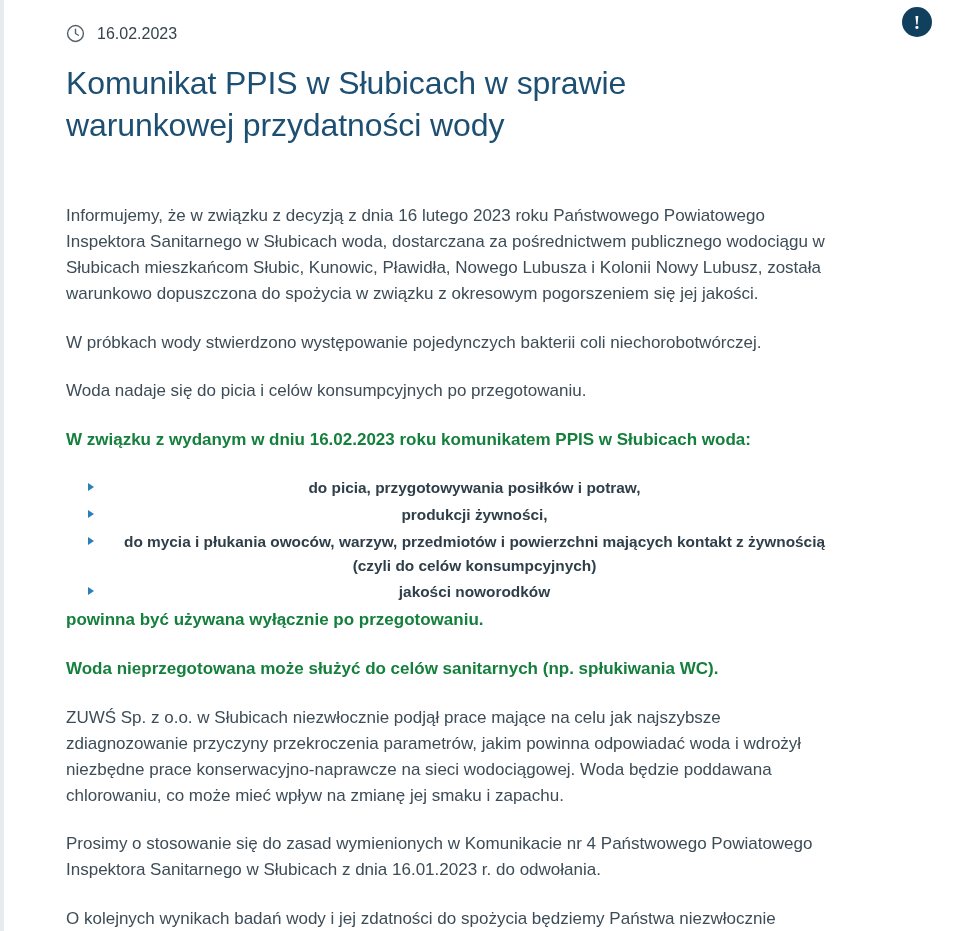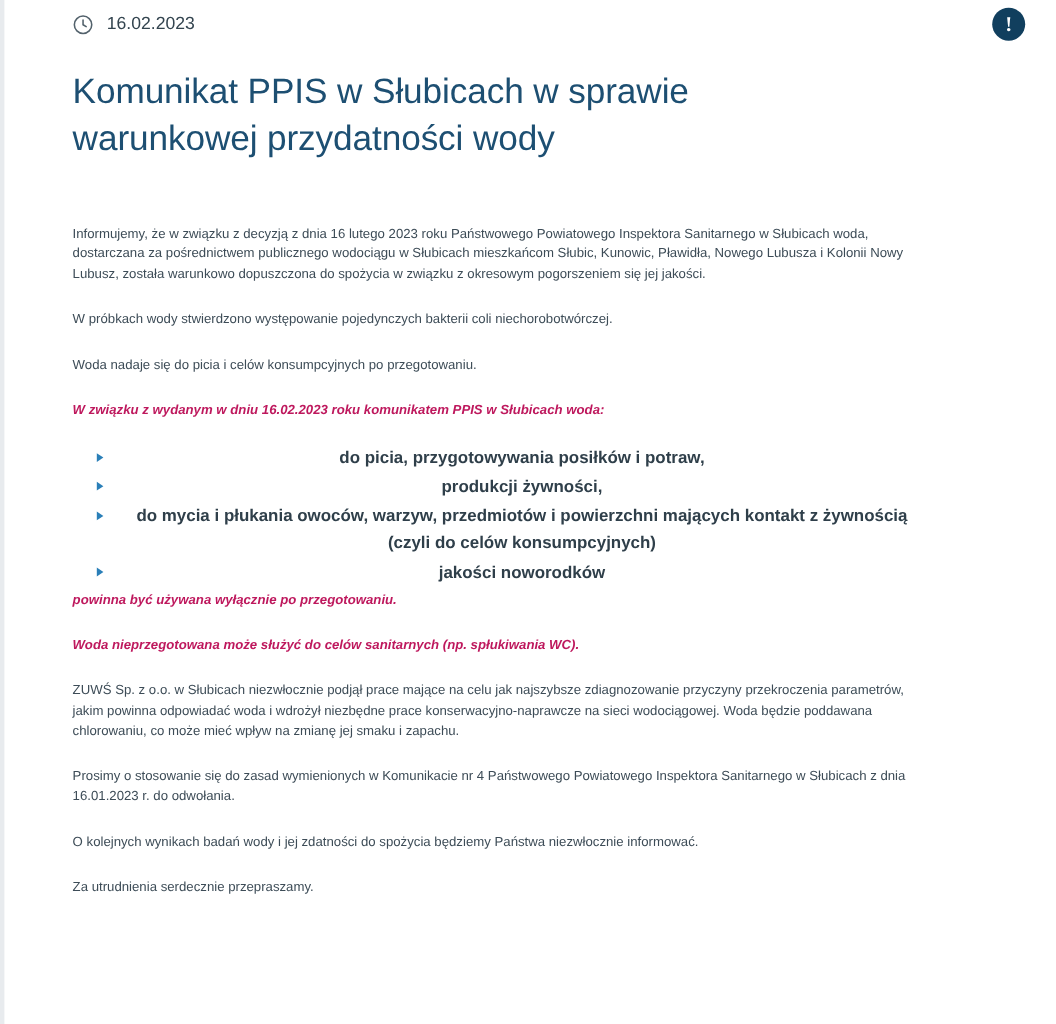--- a/index.html
+++ b/index.html
@@ -24,21 +24,21 @@
     background: #e8ebee;
   }
   .page {
     position: relative;
     padding: 0 40px 0 66px;
     box-sizing: border-box;
     width: 960px;
   }
   .meta-row {
     display: flex;
-    align-items: flex-start;
+    align-items: flex-end;
     padding-top: 13px;
     height: 30px;
   }
   .clock-icon {
     width: 19px;
     height: 19px;
     flex: 0 0 19px;
     margin-right: 12px;
     display: block;
   }
@@ -67,28 +67,27 @@
     color: #1d4f72;
     letter-spacing: -0.1px;
     max-width: 640px;
   }
   .body-copy {
     margin-top: 57px;
     max-width: 772px;
   }
   .body-copy p {
     margin: 0 0 23px 0;
-    font-size: 12px;
+    font-size: 17px;
     line-height: 1.52;
     color: #3d4c57;
   }
   .body-copy p.strong {
     font-weight: bold;
-    color: #be185d;
-    font-style: italic;
+    color: #15803d;
   }
   ul.bullets {
     list-style: none;
     margin: 0 0 0 0;
     padding: 0 0 0 22px;
   }
   ul.bullets li {
     position: relative;
     font-size: 15.4px;
     line-height: 1.55;

